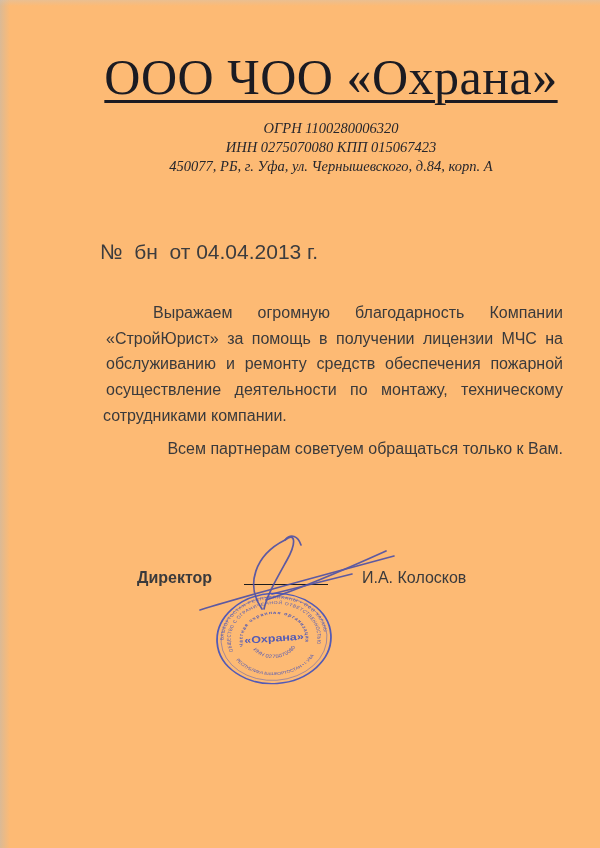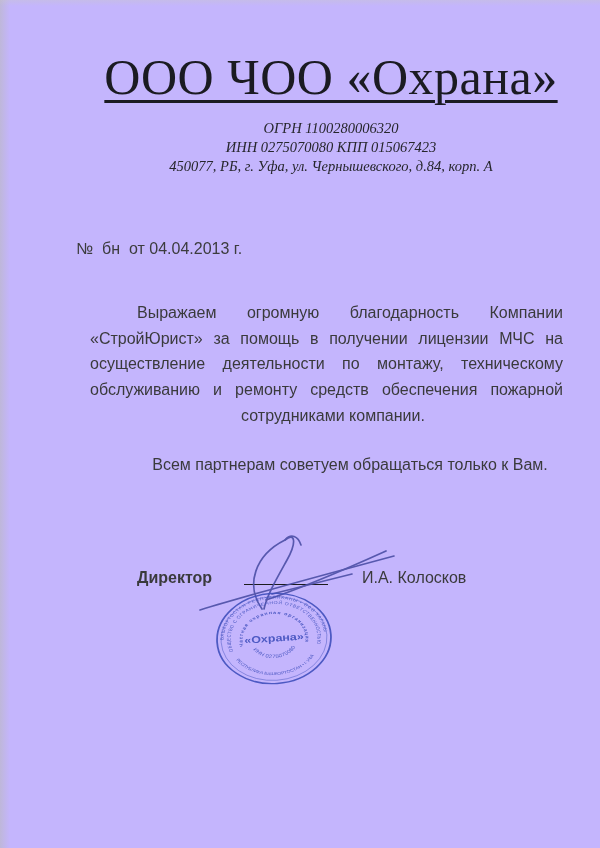--- a/index.html
+++ b/index.html
@@ -5,21 +5,21 @@
   html,body{margin:0;padding:0;}
   body{
     width:600px;height:848px;
     background:#ffffff;
     font-family:"Liberation Sans","DejaVu Sans",sans-serif;
     position:relative;
     overflow:hidden;
   }
   .page{
     position:absolute;inset:0;
-    background:#c4b5fd;
+    background:#fdba74;
   }
   
   .edge-left{
     position:absolute;left:0;top:0;width:10px;height:100%;
     background:linear-gradient(to right, rgba(185,185,182,0.5), rgba(255,255,255,0));
     pointer-events:none;
   }
   .edge-top{
     position:absolute;left:0;top:0;width:100%;height:6px;
     background:linear-gradient(to bottom, rgba(200,200,198,0.35), rgba(255,255,255,0));
@@ -47,42 +47,43 @@
     position:absolute;top:119px;left:90px;width:482px;
     text-align:center;
     font-family:"Liberation Serif","DejaVu Serif",serif;
     font-size:14.5px;
     line-height:19px;
     color:#26262c;
     font-style:italic;
   }
 
   .ref-line{
-    position:absolute;top:240px;left:76px;
-    font-size:16px;
+    position:absolute;top:240px;left:100px;
+    font-size:21px;
     color:#3c3c3e;
     white-space:pre-wrap;
   }
 
   .body-text{
     position:absolute;top:300px;left:90px;width:473px;
     font-size:16px;
     line-height:25.7px;
     color:#3a3a3c;
   }
   .jline{
     text-align:justify;
     text-align-last:justify;
+    margin-left:16px;
   }
   .jline.first{ padding-left:47px; }
-  .lastline{ text-align:center;margin-left:13px; }
+  .lastline{ text-align:left;margin-left:13px; }
   .para2{
-    margin-top:23px;
+    margin-top:7px;
     text-indent:47px;
-    text-align:center;
+    text-align:right;
   }
 
   .sign-label{
     position:absolute;top:569px;left:137px;
     font-size:16px;color:#3a3a3c;font-weight:bold;
   }
   .sign-name{
     position:absolute;top:569px;left:362px;
     font-size:16px;color:#3a3a3c;text-align:right;
   }
@@ -119,22 +120,22 @@
     <div>ОГРН 1100280006320</div>
     <div>ИНН 0275070080 КПП 015067423</div>
     <div>450077, РБ, г. Уфа, ул. Чернышевского, д.84, корп. А</div>
   </div>
 
   <div class="ref-line">№  бн  от 04.04.2013 г.</div>
 
   <div class="body-text">
     <div class="jline first">Выражаем огромную благодарность Компании</div>
     <div class="jline">«СтройЮрист» за помощь в получении лицензии МЧС на</div>
+    <div class="jline">обслуживанию и ремонту средств обеспечения пожарной</div>
     <div class="jline">осуществление деятельности по монтажу, техническому</div>
-    <div class="jline">обслуживанию и ремонту средств обеспечения пожарной</div>
     <div class="lastline">сотрудниками компании.</div>
     <div class="para2">Всем партнерам советуем обращаться только к Вам.</div>
   </div>
 
   <div class="sign-label">Директор</div>
   <div class="sign-line"></div>
   <div class="sign-name">И.А. Колосков</div>
 
   <svg class="signature-svg" viewBox="0 0 230 105" xmlns="http://www.w3.org/2000/svg">
     <g fill="none" stroke="#4c4fa6" stroke-width="1.7" stroke-linecap="round" opacity="0.9">

